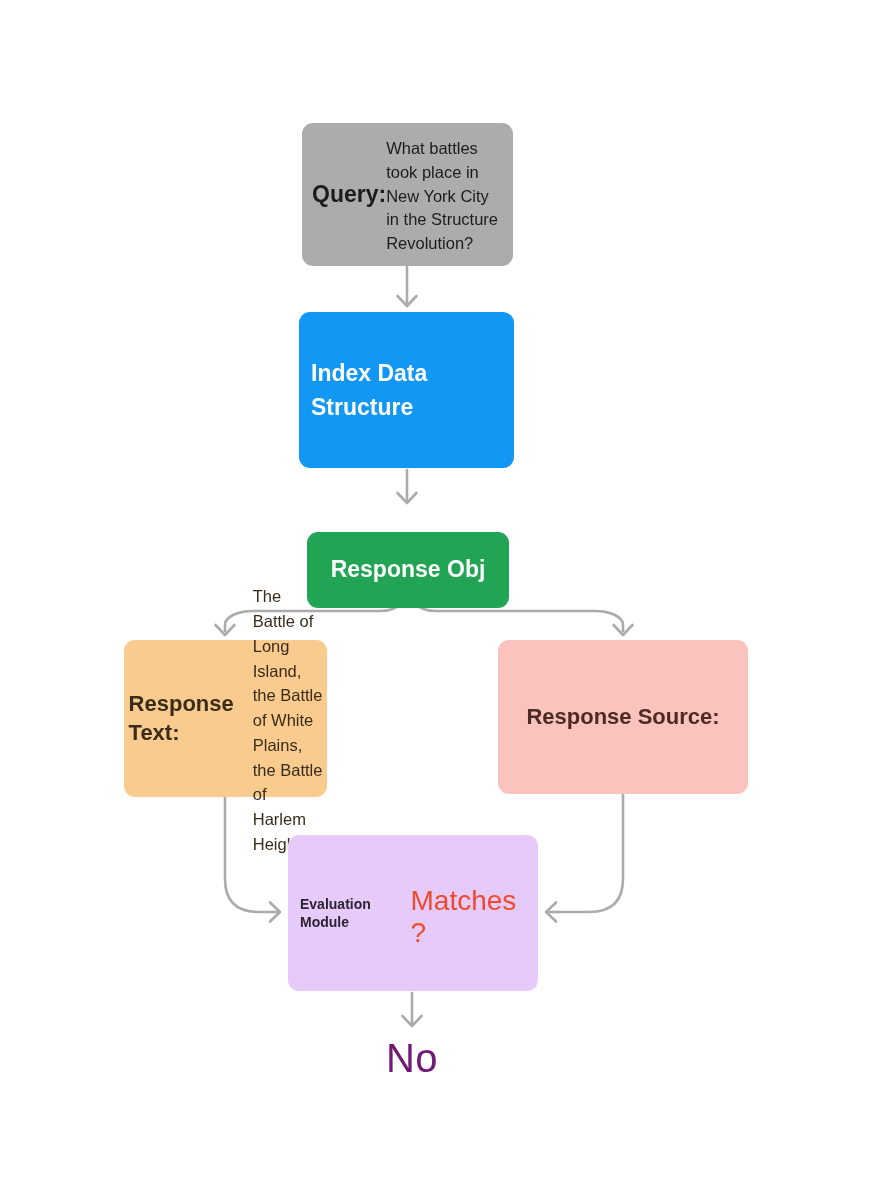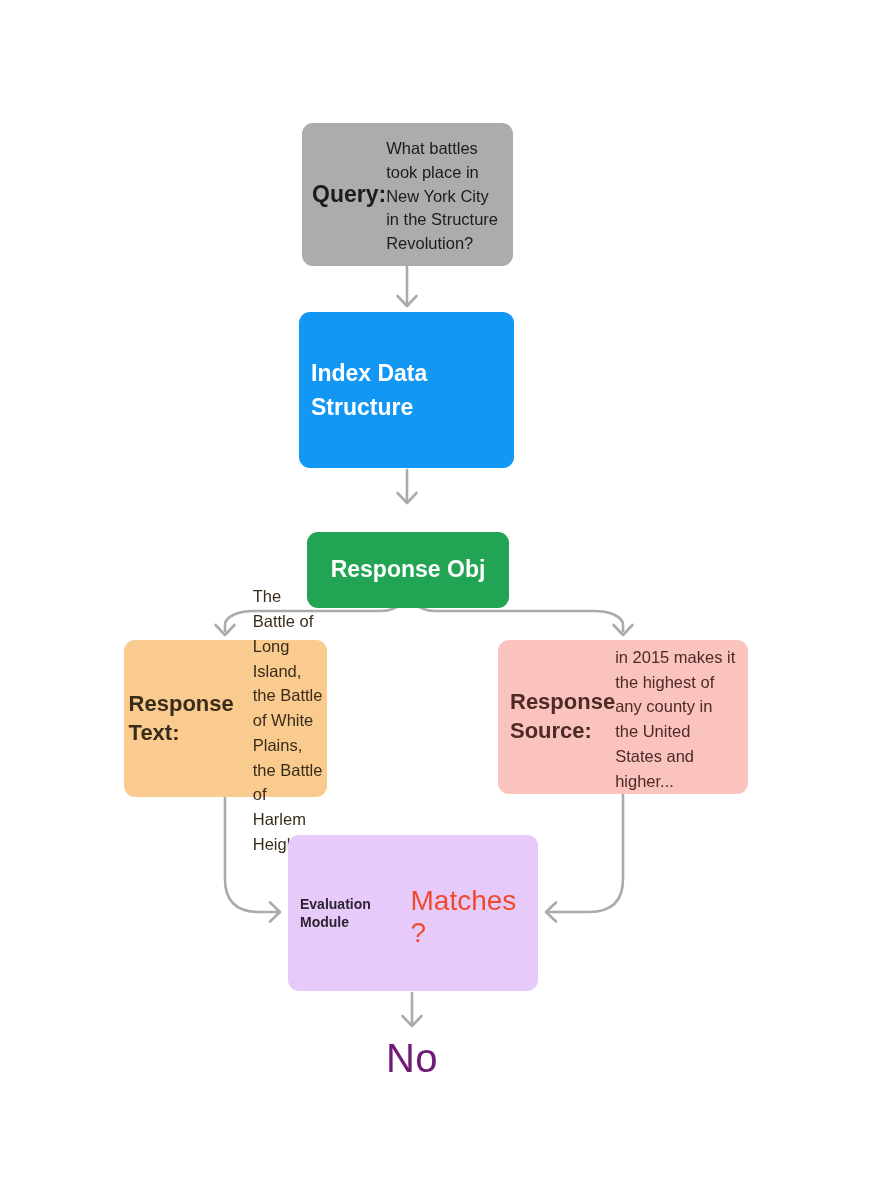--- a/index.html
+++ b/index.html
@@ -120,21 +120,20 @@
     <div class="node-title">Response Obj</div>
   </div>
 
   <div class="node node-resptext" style="background-color: rgb(249, 203, 142); color: rgb(58, 44, 26);">
     <div class="node-title">Response Text:</div>
     <div class="node-body">The Battle of Long Island, the Battle of White Plains, the Battle of Harlem Heights...</div>
   </div>
 
   <div class="node node-respsource" style="background-color: rgb(250, 195, 189); color: rgb(77, 42, 38);">
     <div class="node-title">Response Source:</div>
-    <div class="node-body">in 2015 makes it the highest of any county in the United States and higher...</div>
   </div>
 
   <div class="node node-eval" style="background-color: rgb(230, 203, 250); color: rgb(45, 35, 51);">
     <div class="node-title">Evaluation Module</div>
     <div class="node-subtitle" style="color: rgb(239, 74, 43);">Matches ?</div>
   </div>
 
   <div class="result-label" style="color: #701a75;">No</div>
 
 </div>

